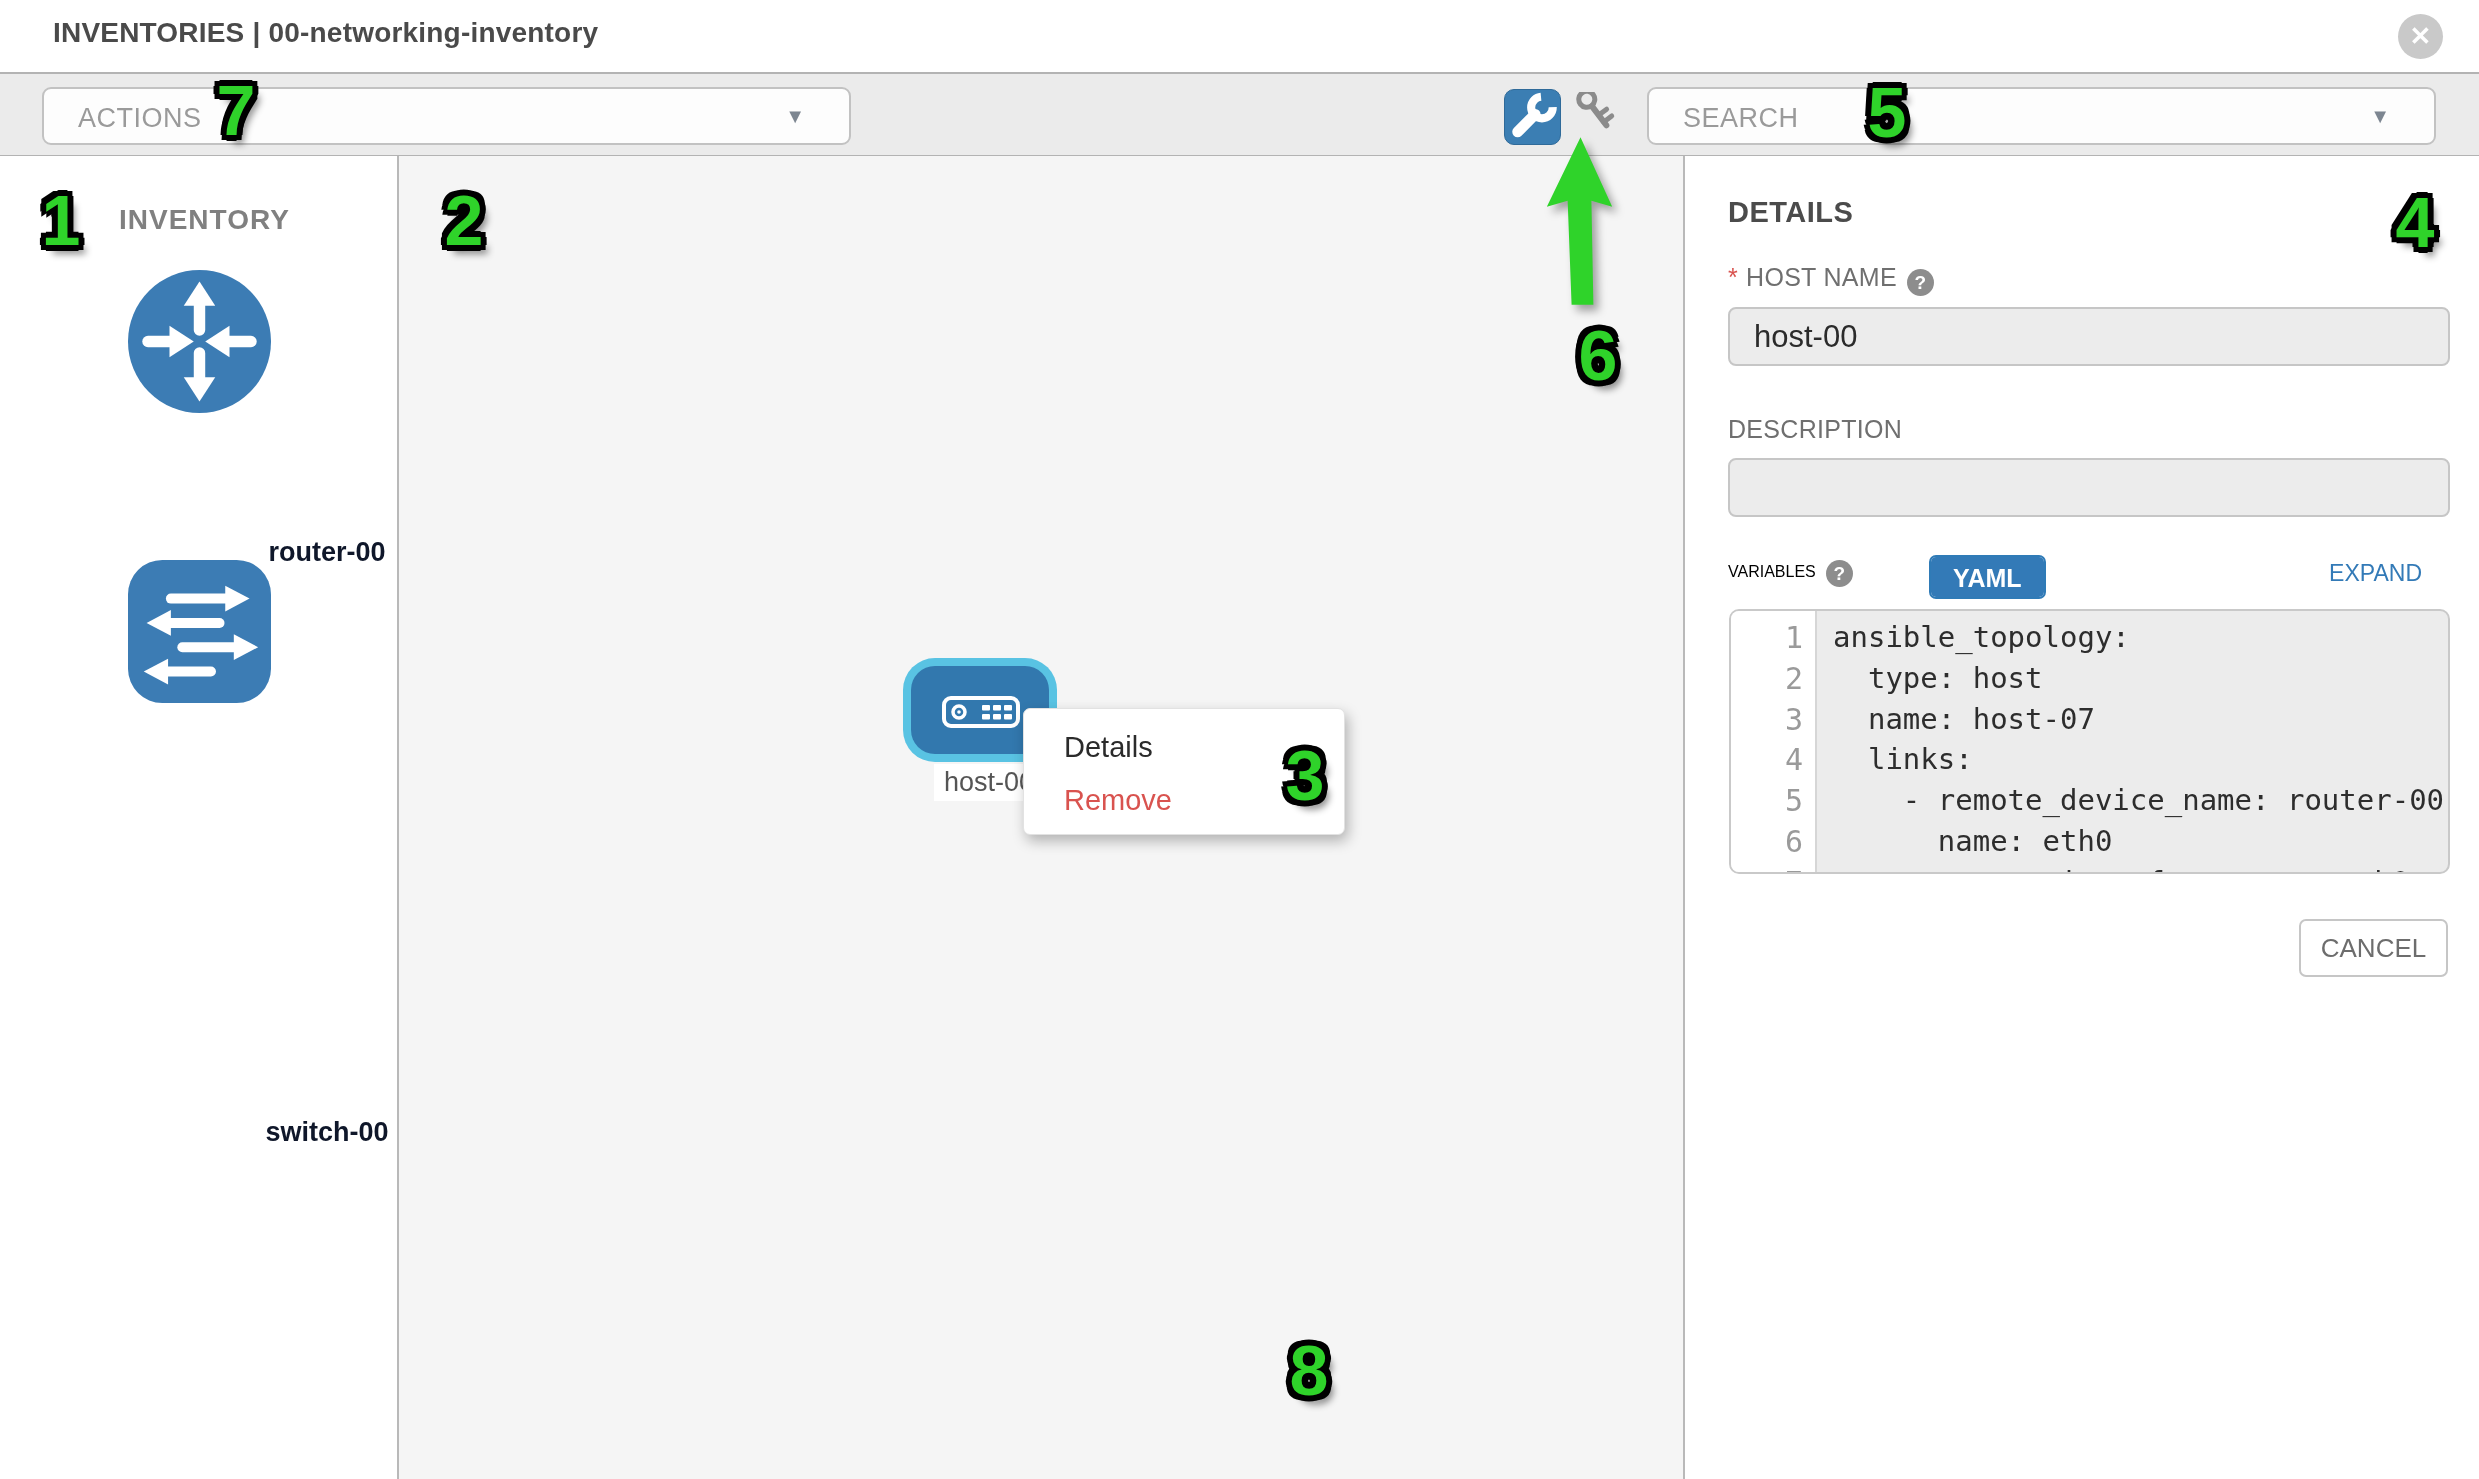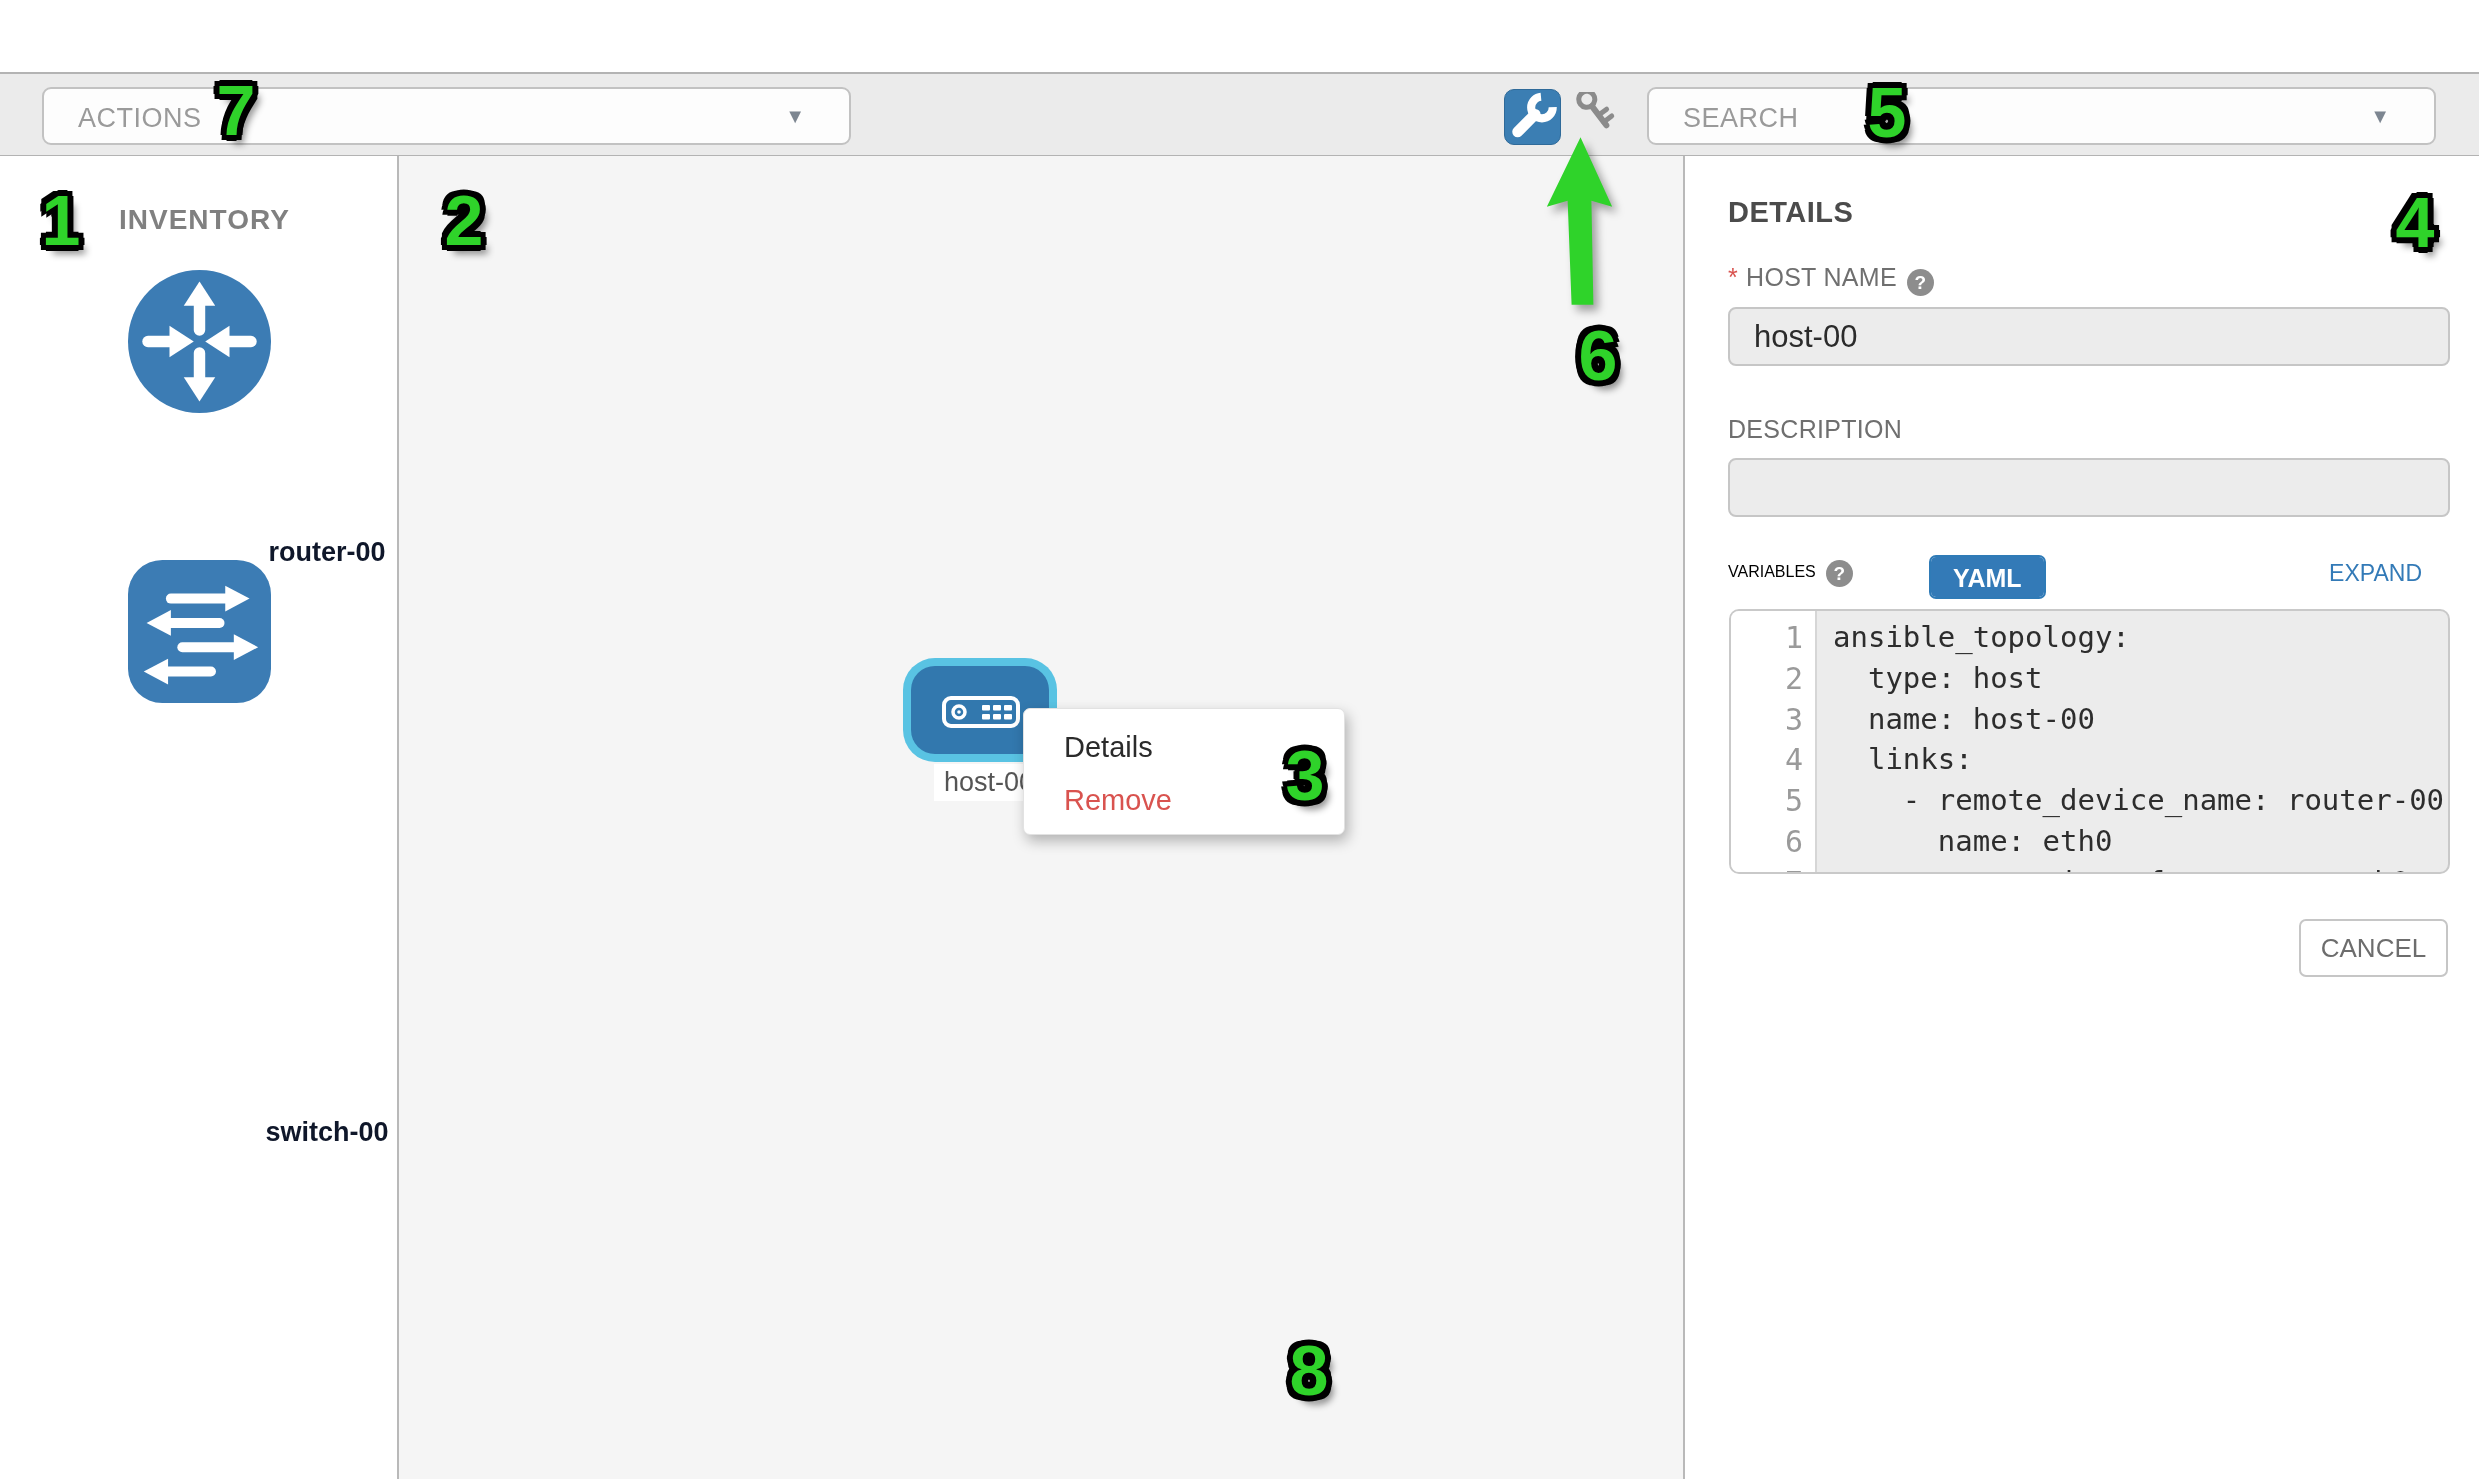--- a/index.html
+++ b/index.html
@@ -104,20 +104,24 @@
   .ann6 { left:1598px; top:356px; }
   .ann7 { left:236px;  top:111px; }
   .ann8 { left:1309px; top:1371px; }
   .ann-arrow { position:absolute; left:1530px; top:127px; z-index:49; }
 </style>
 </head>
 <body>
 
 <div id="stage">
 
+  <div class="header">
+    <div class="page-title">INVENTORIES | 00-networking-inventory</div>
+    <div class="close-btn">✕</div>
+  </div>
 
   <div class="toolbar">
     <div class="dropdown dd-actions">
       <span class="dd-label">ACTIONS</span>
       <span class="dd-caret">▼</span>
     </div>
     <div class="wrench-btn">
       <svg width="55" height="54" viewBox="0 0 40 40">
         <circle cx="27" cy="13" r="8" fill="none" stroke="#fff" stroke-width="6" stroke-dasharray="37 13" stroke-dashoffset="-6" transform="rotate(-45 27 13)"></circle>
         <line x1="22" y1="18" x2="9" y2="31" stroke="#fff" stroke-width="8" stroke-linecap="round"></line>
@@ -231,21 +235,21 @@
         <div class="code-row" style="top:6px;">
             <span class="ln">1</span>
             <span class="ct">ansible_topology:</span>
           </div>
         <div class="code-row" style="top:47px;">
             <span class="ln">2</span>
             <span class="ct">  type: host</span>
           </div>
         <div class="code-row" style="top:88px;">
             <span class="ln">3</span>
-            <span class="ct">  name: host-00</span>
+            <span class="ct">  name: host-07</span>
           </div>
         <div class="code-row" style="top:128px;">
             <span class="ln">4</span>
             <span class="ct">  links:</span>
           </div>
         <div class="code-row" style="top:169px;">
             <span class="ln">5</span>
             <span class="ct">    - remote_device_name: router-00</span>
           </div>
         <div class="code-row" style="top:210px;">

